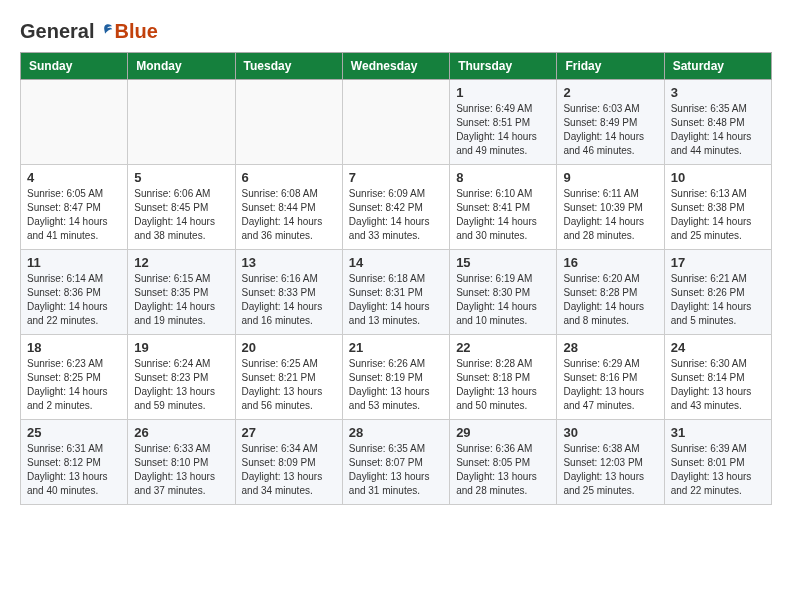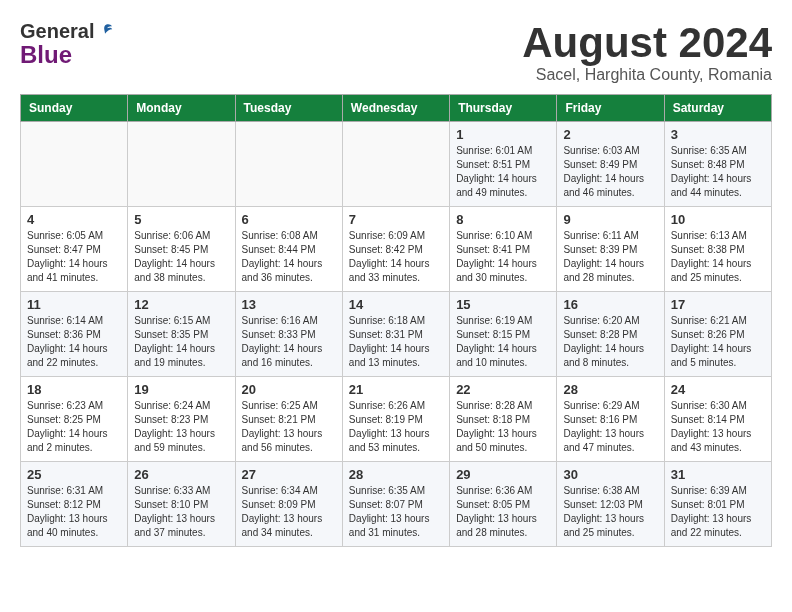--- a/index.html
+++ b/index.html
@@ -11,44 +11,44 @@
       padding: 20px;
     }
     .header-area {
       display: flex;
       justify-content: space-between;
       align-items: flex-start;
       margin-bottom: 10px;
     }
     .logo {
       display: flex;
-      flex-direction: column;
+      flex-direction: row;
       align-items: flex-start;
     }
     .logo-icon {
       display: inline-block;
       width: 18px;
       height: 18px;
       margin-left: 2px;
       vertical-align: middle;
     }
     .logo-row {
       display: flex;
       align-items: center;
     }
     .logo-line1 {
       font-size: 20px;
       font-weight: bold;
       color: #333;
       line-height: 1.1;
     }
     .logo-line2 {
-      font-size: 24px;
+      font-size: 20px;
       font-weight: bold;
-      color: #701a75;
+      color: #c2410c;
       line-height: 1.1;
     }
     .title-area {
       text-align: right;
     }
     .month-title {
       font-size: 42px;
       font-weight: bold;
       color: #333;
       line-height: 1.1;
@@ -107,24 +107,20 @@
 <div class="header-area">
   <div class="logo">
     <div class="logo-row">
       <span class="logo-line1">General</span>
       <svg class="logo-icon" viewBox="0 0 20 20">
         <path d="M10 4 C12 2, 16 2, 18 5 C16 4, 14 5, 12 7 C14 6, 17 6, 18 8 C15 8, 12 10, 10 13 C10 10, 8 7, 10 4Z" fill="#2060a0"></path>
       </svg>
     </div>
     <div class="logo-line2">Blue</div>
   </div>
-  <div class="title-area">
-    <div class="month-title">August 2024</div>
-    <div class="subtitle">Sacel, Harghita County, Romania</div>
-  </div>
 </div>
 
 <table class="calendar">
   <thead>
     <tr>
     <th>Sunday</th>
         <th>Monday</th>
         <th>Tuesday</th>
         <th>Wednesday</th>
         <th>Thursday</th>
@@ -133,21 +129,21 @@
       </tr>
   </thead>
   <tbody id="calendar-body">
   <tr>
         <td class="empty-cell"></td>
         <td class="empty-cell"></td>
         <td class="empty-cell"></td>
         <td class="empty-cell"></td>
         <td>
           <span class="day-number">1</span>
-          <div class="day-detail">Sunrise: 6:01 AM
+          <div class="day-detail">Sunrise: 6:49 AM
 Sunset: 8:51 PM
 Daylight: 14 hours
 and 49 minutes.</div>
         </td>
         <td>
           <span class="day-number">2</span>
           <div class="day-detail">Sunrise: 6:03 AM
 Sunset: 8:49 PM
 Daylight: 14 hours
 and 46 minutes.</div>
@@ -192,21 +188,21 @@
         <td>
           <span class="day-number">8</span>
           <div class="day-detail">Sunrise: 6:10 AM
 Sunset: 8:41 PM
 Daylight: 14 hours
 and 30 minutes.</div>
         </td>
         <td>
           <span class="day-number">9</span>
           <div class="day-detail">Sunrise: 6:11 AM
-Sunset: 8:39 PM
+Sunset: 10:39 PM
 Daylight: 14 hours
 and 28 minutes.</div>
         </td>
         <td>
           <span class="day-number">10</span>
           <div class="day-detail">Sunrise: 6:13 AM
 Sunset: 8:38 PM
 Daylight: 14 hours
 and 25 minutes.</div>
         </td>
@@ -236,21 +232,21 @@
         <td>
           <span class="day-number">14</span>
           <div class="day-detail">Sunrise: 6:18 AM
 Sunset: 8:31 PM
 Daylight: 14 hours
 and 13 minutes.</div>
         </td>
         <td>
           <span class="day-number">15</span>
           <div class="day-detail">Sunrise: 6:19 AM
-Sunset: 8:15 PM
+Sunset: 8:30 PM
 Daylight: 14 hours
 and 10 minutes.</div>
         </td>
         <td>
           <span class="day-number">16</span>
           <div class="day-detail">Sunrise: 6:20 AM
 Sunset: 8:28 PM
 Daylight: 14 hours
 and 8 minutes.</div>
         </td>

